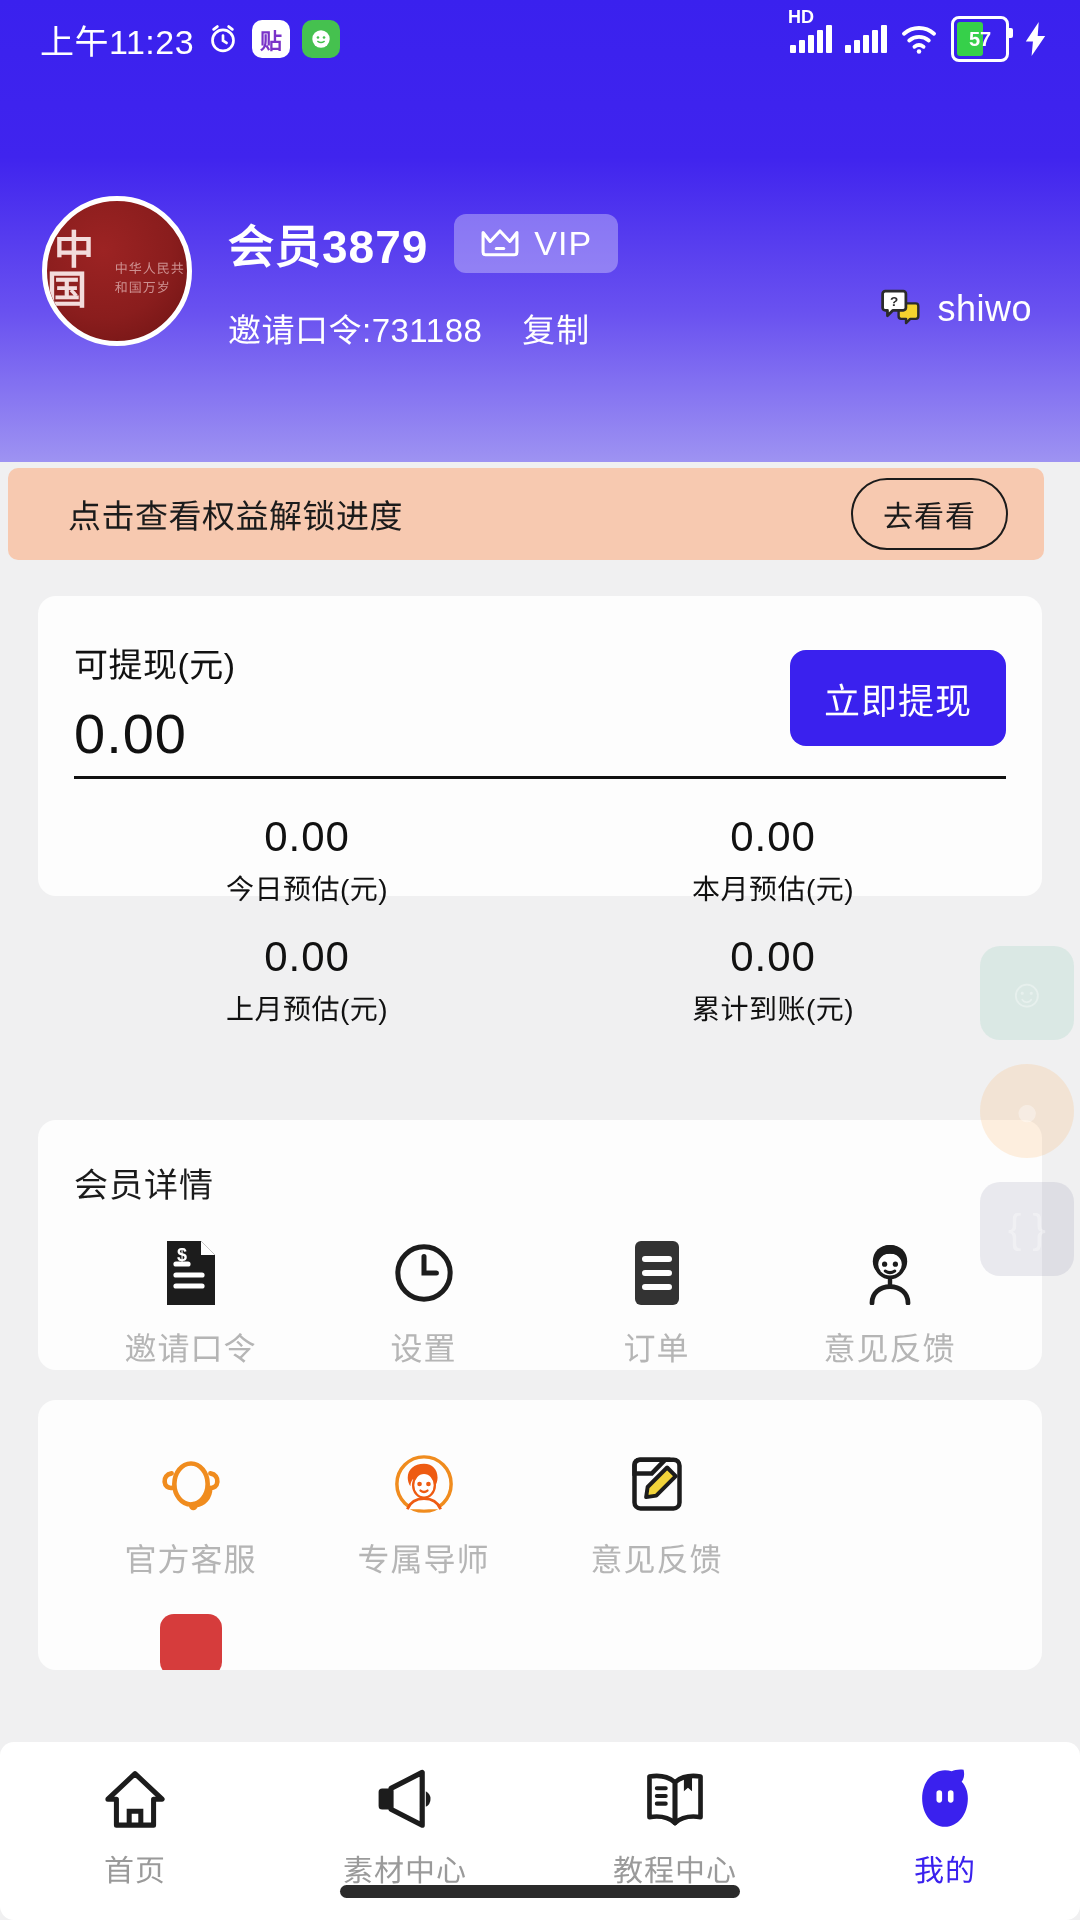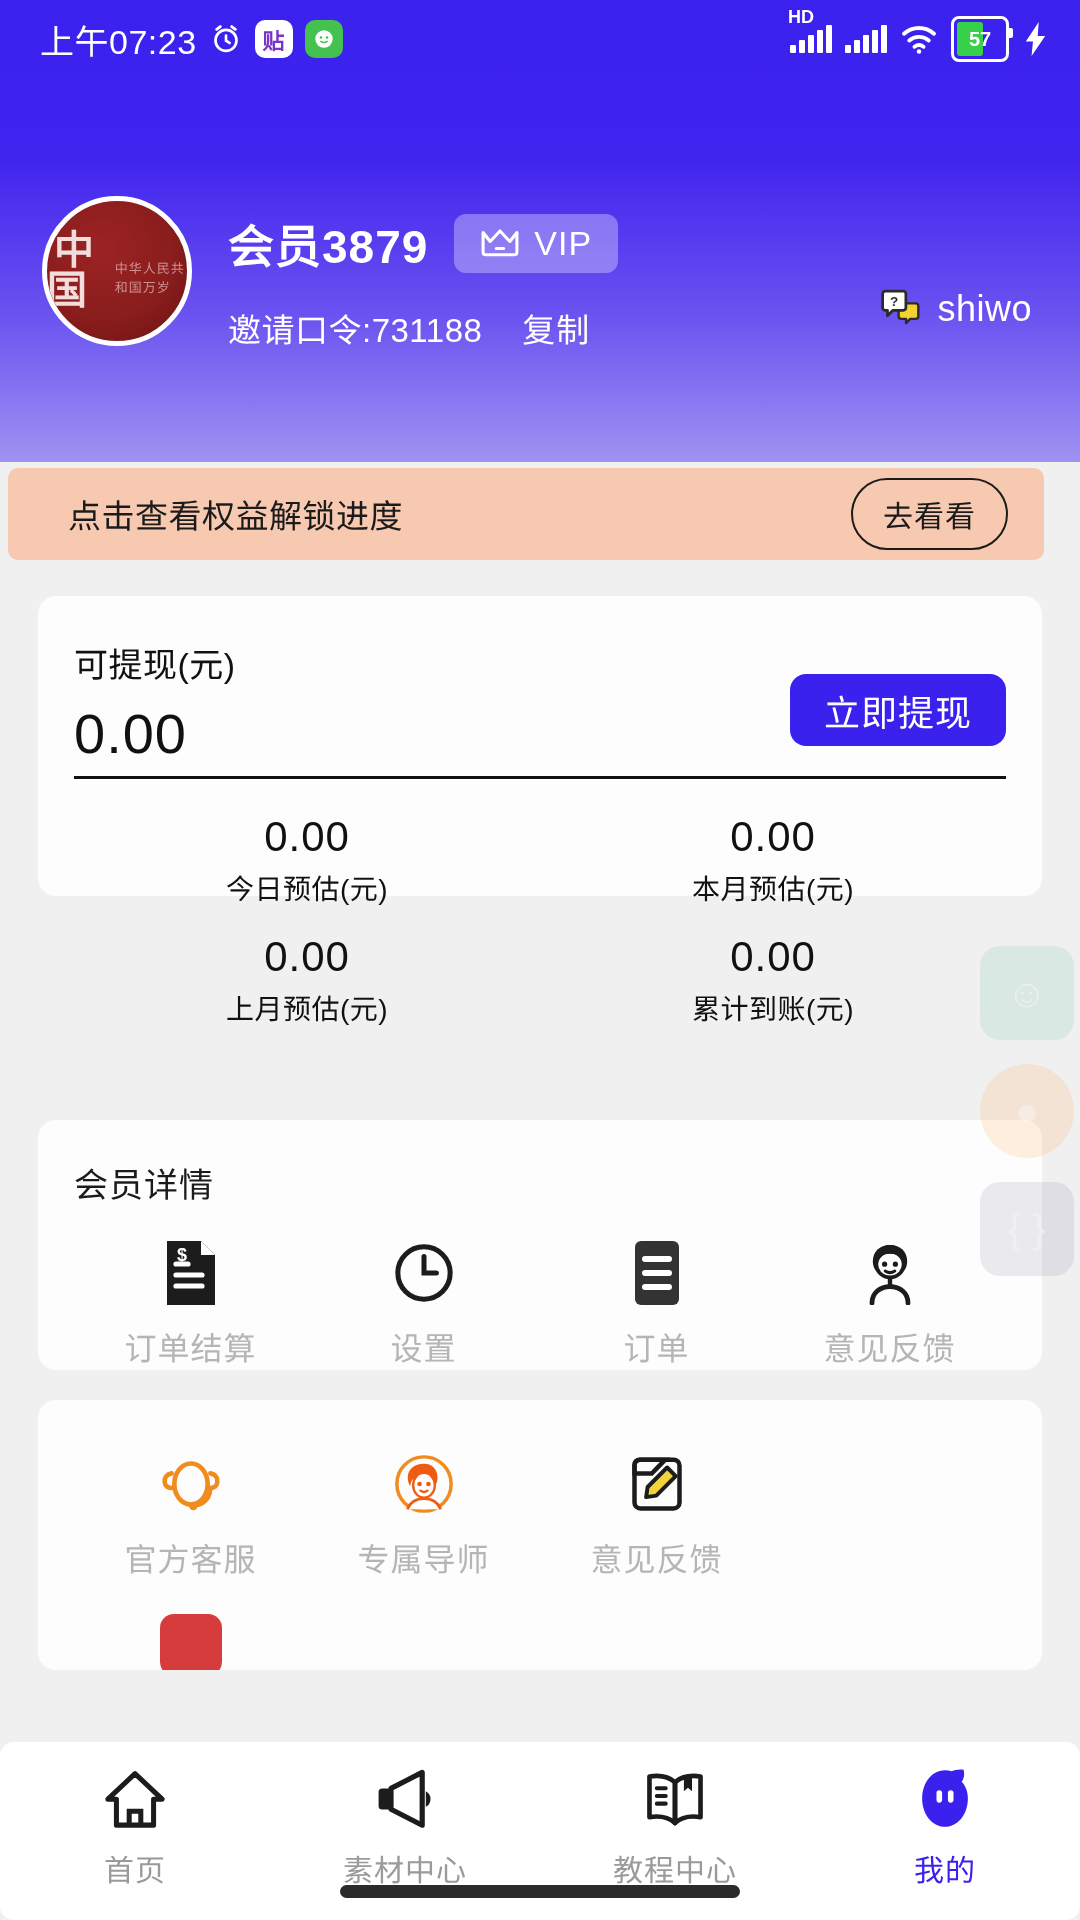--- a/index.html
+++ b/index.html
@@ -251,21 +251,21 @@
     font-size: 56px;
     color: #111111;
     margin-top: 14px;
     letter-spacing: 1px;
   }
   .withdraw-btn {
     background: #3a21ee;
     color: #ffffff;
     font-size: 36px;
     border-radius: 16px;
-    padding: 10px 34px;
+    padding: 22px 34px;
     letter-spacing: 1px;
     margin-bottom: 20px;
   }
   .wallet-divider {
     height: 3px;
     background: #111111;
     margin-top: 10px;
   }
 
   .stats-grid {
@@ -377,21 +377,21 @@
     border-radius: 8px;
   }
 </style>
 </head>
 <body>
 
 <div class="header">
 
   <div class="statusbar">
     <div class="sb-left">
-      <span class="sb-time">上午07:23</span>
+      <span class="sb-time">上午11:23</span>
       <svg class="alarm-icon" viewBox="0 0 24 24">
         <circle cx="12" cy="13" r="7.4" fill="none" stroke="#fff" stroke-width="1.9"></circle>
         <path d="M12 9.6v3.6l2.5 1.6" fill="none" stroke="#fff" stroke-width="1.9" stroke-linecap="round"></path>
         <path d="M5.4 5.2 8 3.2M18.6 5.2 16 3.2" stroke="#fff" stroke-width="2" stroke-linecap="round"></path>
       </svg>
       <span class="app-badge tie">贴</span>
       <span class="app-badge cat">
         <svg viewBox="0 0 24 24" width="26" height="26">
           <circle cx="12" cy="12" r="8" fill="#fff"></circle>
           <circle cx="9.2" cy="10.6" r="1.2" fill="#45c14f"></circle>
@@ -511,21 +511,21 @@
 
     <div class="menu-item">
       <span class="menu-icon">
         <svg width="56" height="64" viewBox="0 0 28 32">
           <path d="M2 0h17l7 7v25H2z" fill="#1c1c1c"></path>
           <path d="M19 0l7 7h-7z" fill="#ffffff"></path>
           <path d="M6.5 11.5h6M6.5 17h13M6.5 22.5h13" stroke="#ffffff" stroke-width="2.6" stroke-linecap="round"></path>
           <text x="7" y="10" font-size="9" font-weight="700" fill="#ffffff" font-family="Liberation Sans, sans-serif">$</text>
         </svg>
       </span>
-      <span class="menu-label">订单结算</span>
+      <span class="menu-label">邀请口令</span>
     </div>
 
     <div class="menu-item">
       <span class="menu-icon">
         <svg width="62" height="62" viewBox="0 0 32 32">
           <circle cx="16" cy="16" r="13.5" fill="none" stroke="#1c1c1c" stroke-width="2.6"></circle>
           <path d="M16 7.5V16h6.4" fill="none" stroke="#1c1c1c" stroke-width="2.6" stroke-linecap="round"></path>
         </svg>
       </span>
       <span class="menu-label">设置</span>

